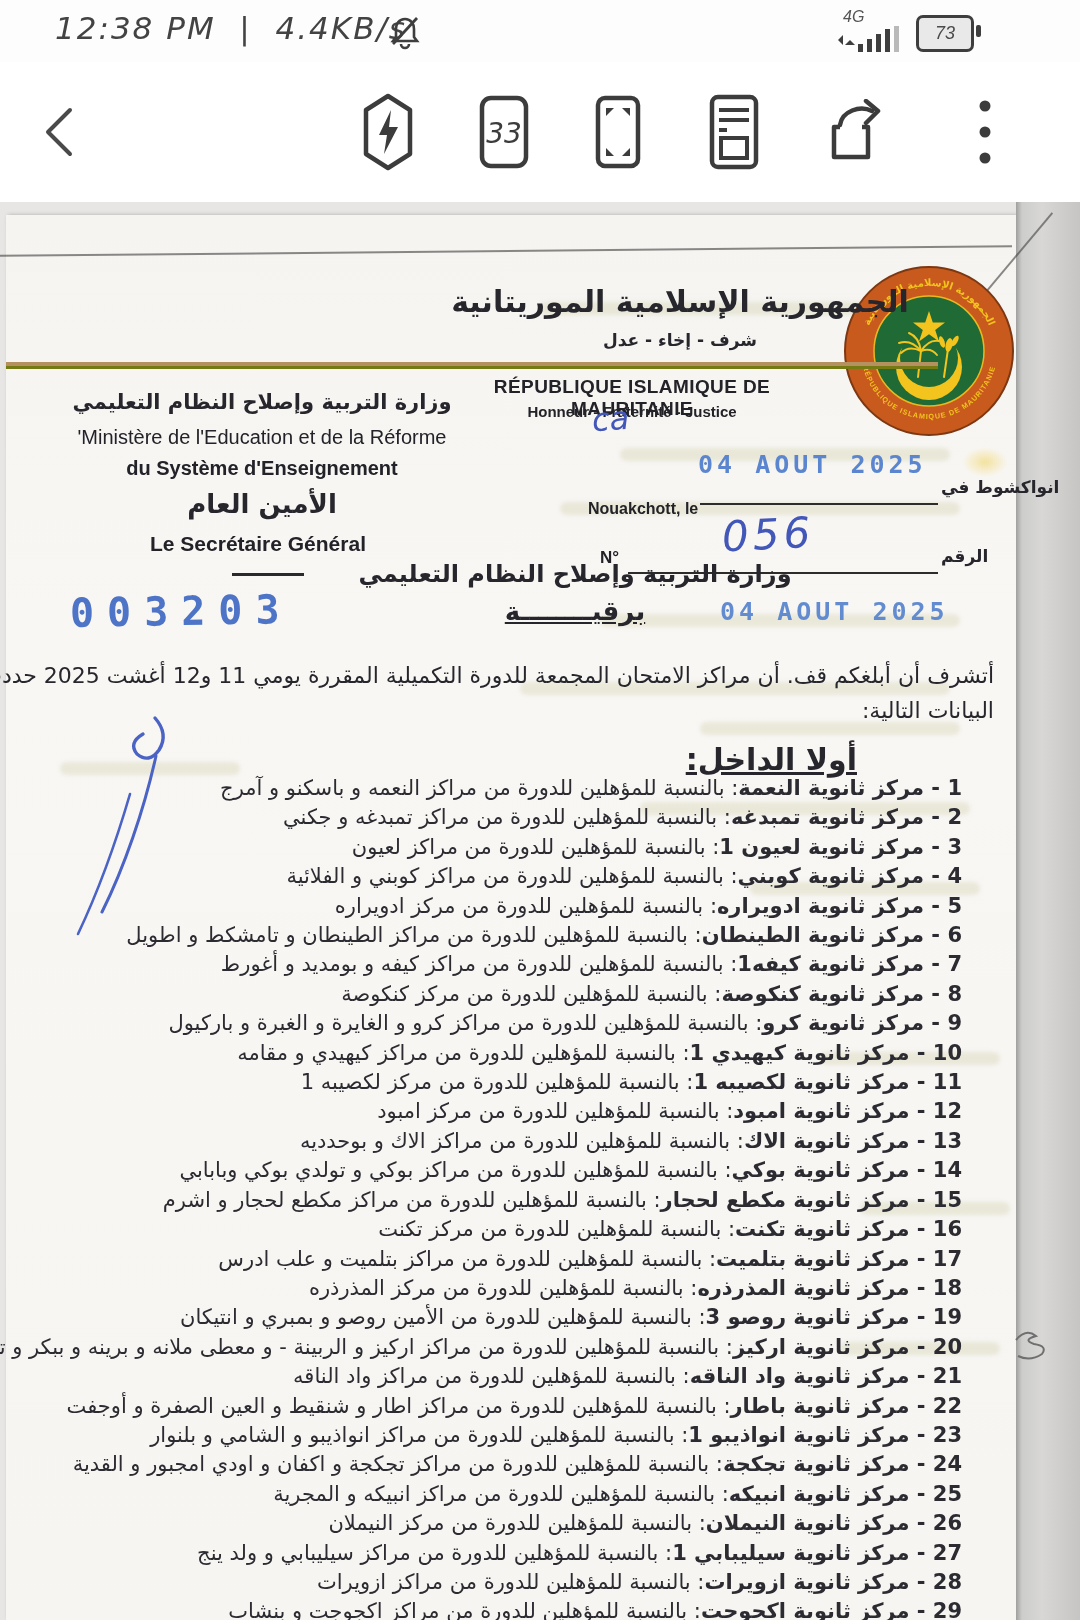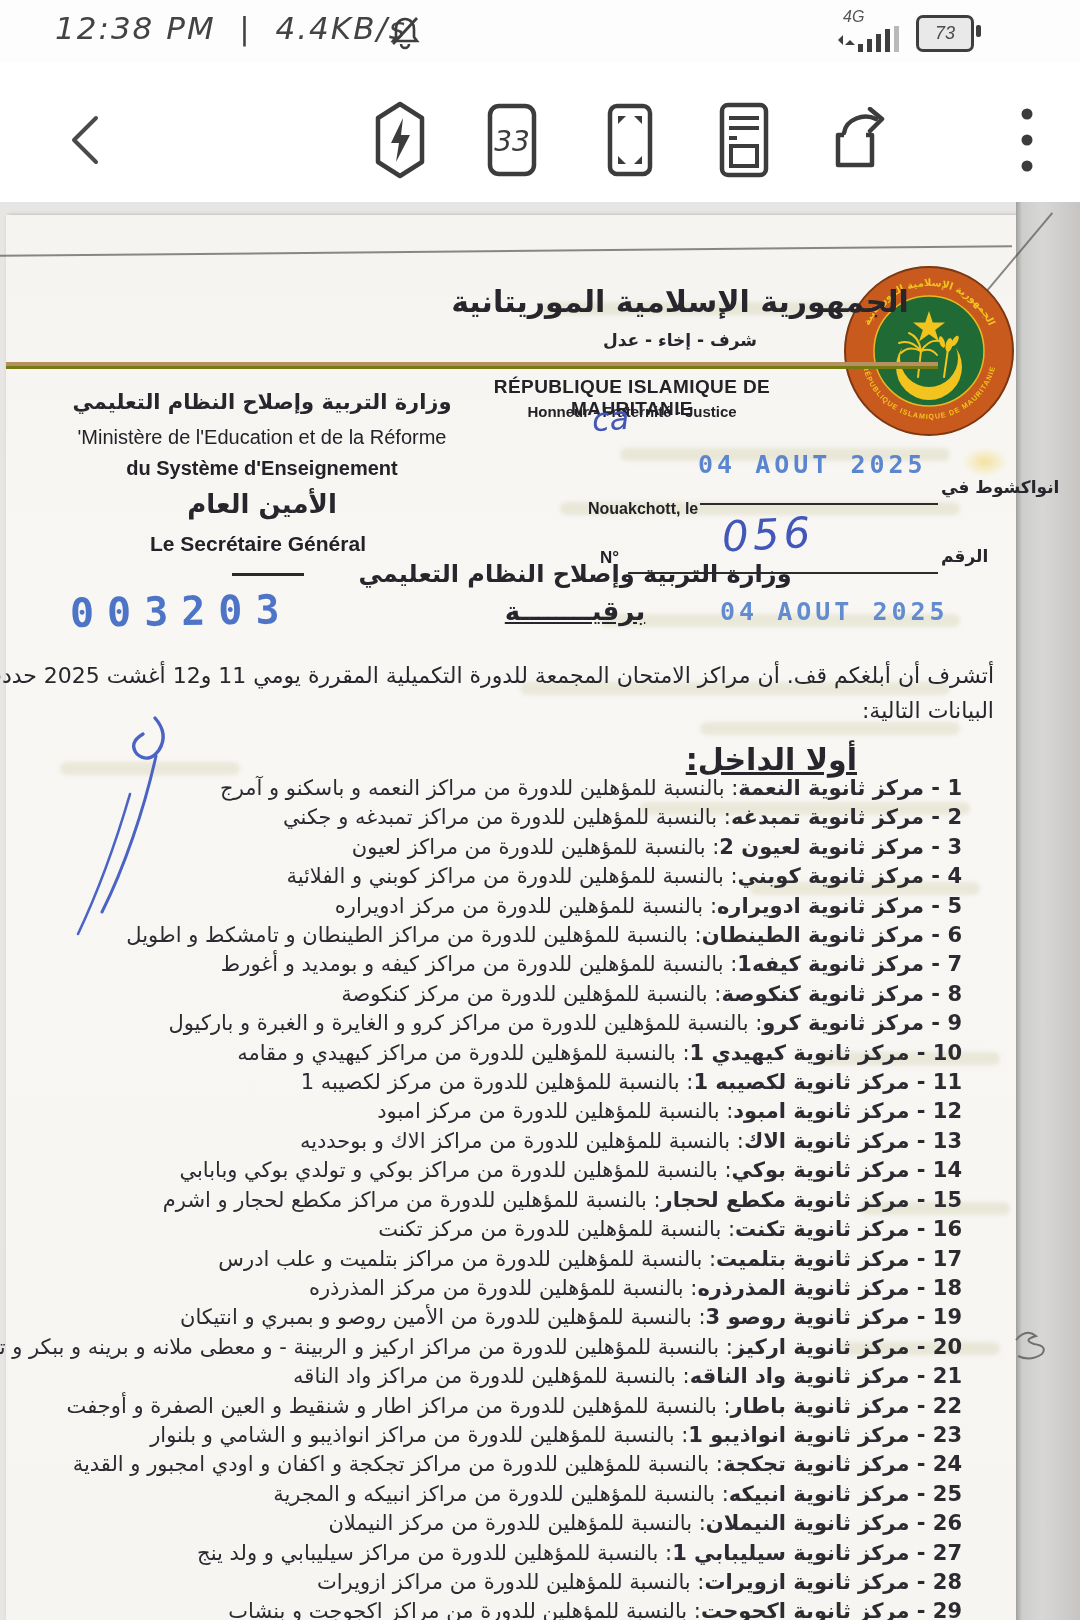--- a/index.html
+++ b/index.html
@@ -12,21 +12,21 @@
   .status-left{position:absolute;left:55px;top:10px;font-family:"DejaVu Sans",sans-serif;
     font-style:oblique;font-weight:300;font-size:31px;color:#434343;letter-spacing:2px;text-align:center;}
   .net-4g{position:absolute;left:843px;top:8px;font-size:16px;color:#555;font-style:oblique;}
   .battery{position:absolute;left:916px;top:15px;width:52px;height:31px;border:3.5px solid #3e3e3e;
     border-radius:7px;background:#e9e9e9;display:flex;align-items:center;justify-content:center;}
   .battery span{font-size:18px;color:#4a4a4a;font-style:oblique;}
   .battery-nub{position:absolute;left:976px;top:25px;width:5px;height:12px;background:#3e3e3e;border-radius:2px;}
 
   
   #toolbar{position:absolute;left:0;top:62px;width:1080px;height:140px;background:#ffffff;}
-  .tb-icon{position:absolute;top:8px;height:140px;display:flex;align-items:center;justify-content:flex-end;}
+  .tb-icon{position:absolute;top:0;height:140px;display:flex;align-items:center;justify-content:flex-start;}
 
   
   #viewport{position:absolute;left:0;top:202px;width:1080px;height:1418px;background:#e7e6e5;}
   #page{position:absolute;left:6px;top:13px;width:1010px;height:1405px;
         background:linear-gradient(180deg,#f6f4f1 0%,#f9f7f4 30%,#f7f5f2 100%);
         box-shadow:2px 0 4px rgba(0,0,0,.25);}
   #right-band{position:absolute;left:1016px;top:0;width:64px;height:1418px;
         background:linear-gradient(90deg,#9f9f9e 0px,#cdcdcc 6px,#d8d7d6 26px,#c6c5c4 64px);}
 
   
@@ -256,21 +256,21 @@
   <div class="abs ar body-par">
     <div>أتشرف أن أبلغكم قف. أن مراكز الامتحان المجمعة للدورة التكميلية المقررة يومي 11 و12 أغشت 2025 حددت حسب</div>
     <div>البيانات التالية:</div>
   </div>
 
   <div class="abs ar section-heading">أولا الداخل:</div>
 
   <div id="centers-list" class="ar">
       <div class="center-line"><span class="center-strong">1 - مركز ثانوية النعمة</span><span class="center-rest">: بالنسبة للمؤهلين للدورة من مراكز النعمه و باسكنو و آمرج</span></div>
       <div class="center-line"><span class="center-strong">2 - مركز ثانوية تمبدغه</span><span class="center-rest">: بالنسبة للمؤهلين للدورة من مراكز تمبدغه و جكني</span></div>
-      <div class="center-line"><span class="center-strong">3 - مركز ثانوية لعيون 2</span><span class="center-rest">: بالنسبة للمؤهلين للدورة من مراكز لعيون</span></div>
+      <div class="center-line"><span class="center-strong">3 - مركز ثانوية لعيون 1</span><span class="center-rest">: بالنسبة للمؤهلين للدورة من مراكز لعيون</span></div>
       <div class="center-line"><span class="center-strong">4 - مركز ثانوية كوبني</span><span class="center-rest">: بالنسبة للمؤهلين للدورة من مراكز كوبني و الفلائية</span></div>
       <div class="center-line"><span class="center-strong">5 - مركز ثانوية ادويراره</span><span class="center-rest">: بالنسبة للمؤهلين للدورة من مركز ادويراره</span></div>
       <div class="center-line"><span class="center-strong">6 - مركز ثانوية الطينطان</span><span class="center-rest">: بالنسبة للمؤهلين للدورة من مراكز الطينطان و تامشكط و اطويل</span></div>
       <div class="center-line"><span class="center-strong">7 - مركز ثانوية كيفه1</span><span class="center-rest">: بالنسبة للمؤهلين للدورة من مراكز كيفه  و بومديد و أغورط</span></div>
       <div class="center-line"><span class="center-strong">8 - مركز ثانوية كنكوصة</span><span class="center-rest">: بالنسبة للمؤهلين للدورة من مركز كنكوصة</span></div>
       <div class="center-line"><span class="center-strong">9 - مركز ثانوية كرو</span><span class="center-rest">: بالنسبة للمؤهلين للدورة من مراكز كرو و الغايرة و الغبرة و باركيول</span></div>
       <div class="center-line"><span class="center-strong">10 - مركز ثانوية كيهيدي 1</span><span class="center-rest">: بالنسبة للمؤهلين للدورة من مراكز كيهيدي و مقامه</span></div>
       <div class="center-line"><span class="center-strong">11 - مركز ثانوية لكصيبه 1</span><span class="center-rest">: بالنسبة للمؤهلين للدورة من مركز لكصيبه 1</span></div>
       <div class="center-line"><span class="center-strong">12 - مركز ثانوية امبود</span><span class="center-rest">: بالنسبة للمؤهلين للدورة من مركز امبود</span></div>
       <div class="center-line"><span class="center-strong">13 - مركز ثانوية الاك</span><span class="center-rest">: بالنسبة للمؤهلين للدورة من مراكز الاك و بوحدديه</span></div>

